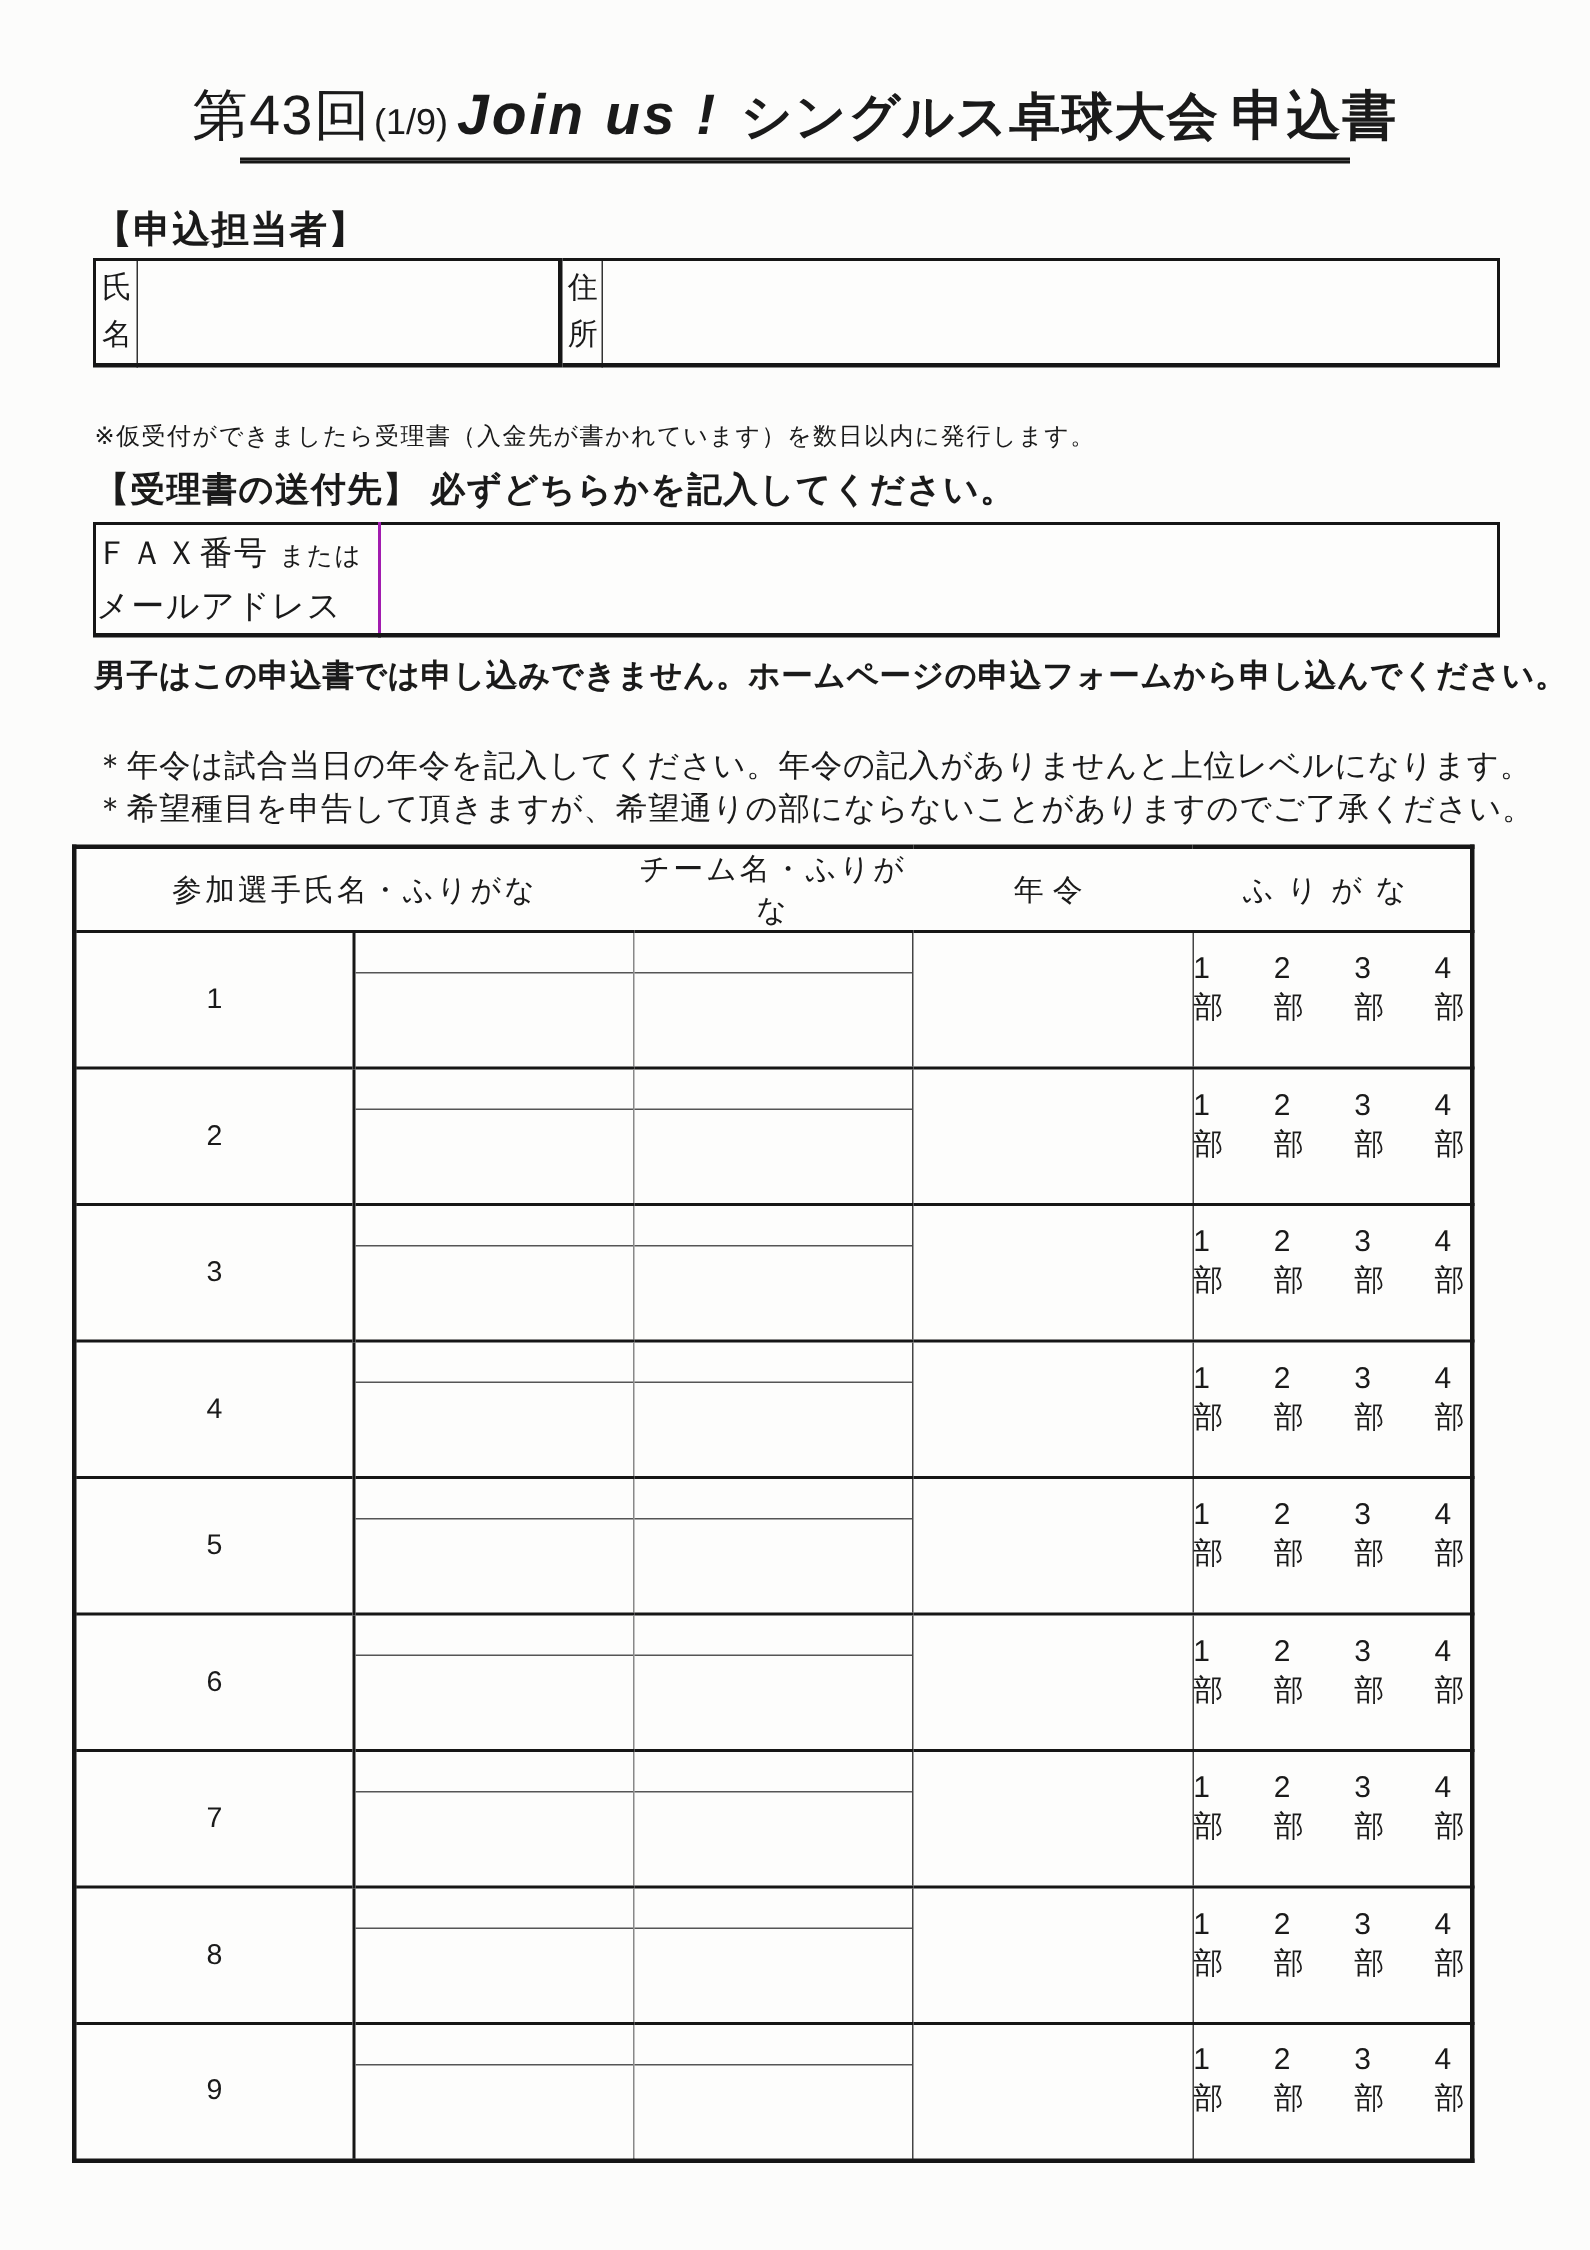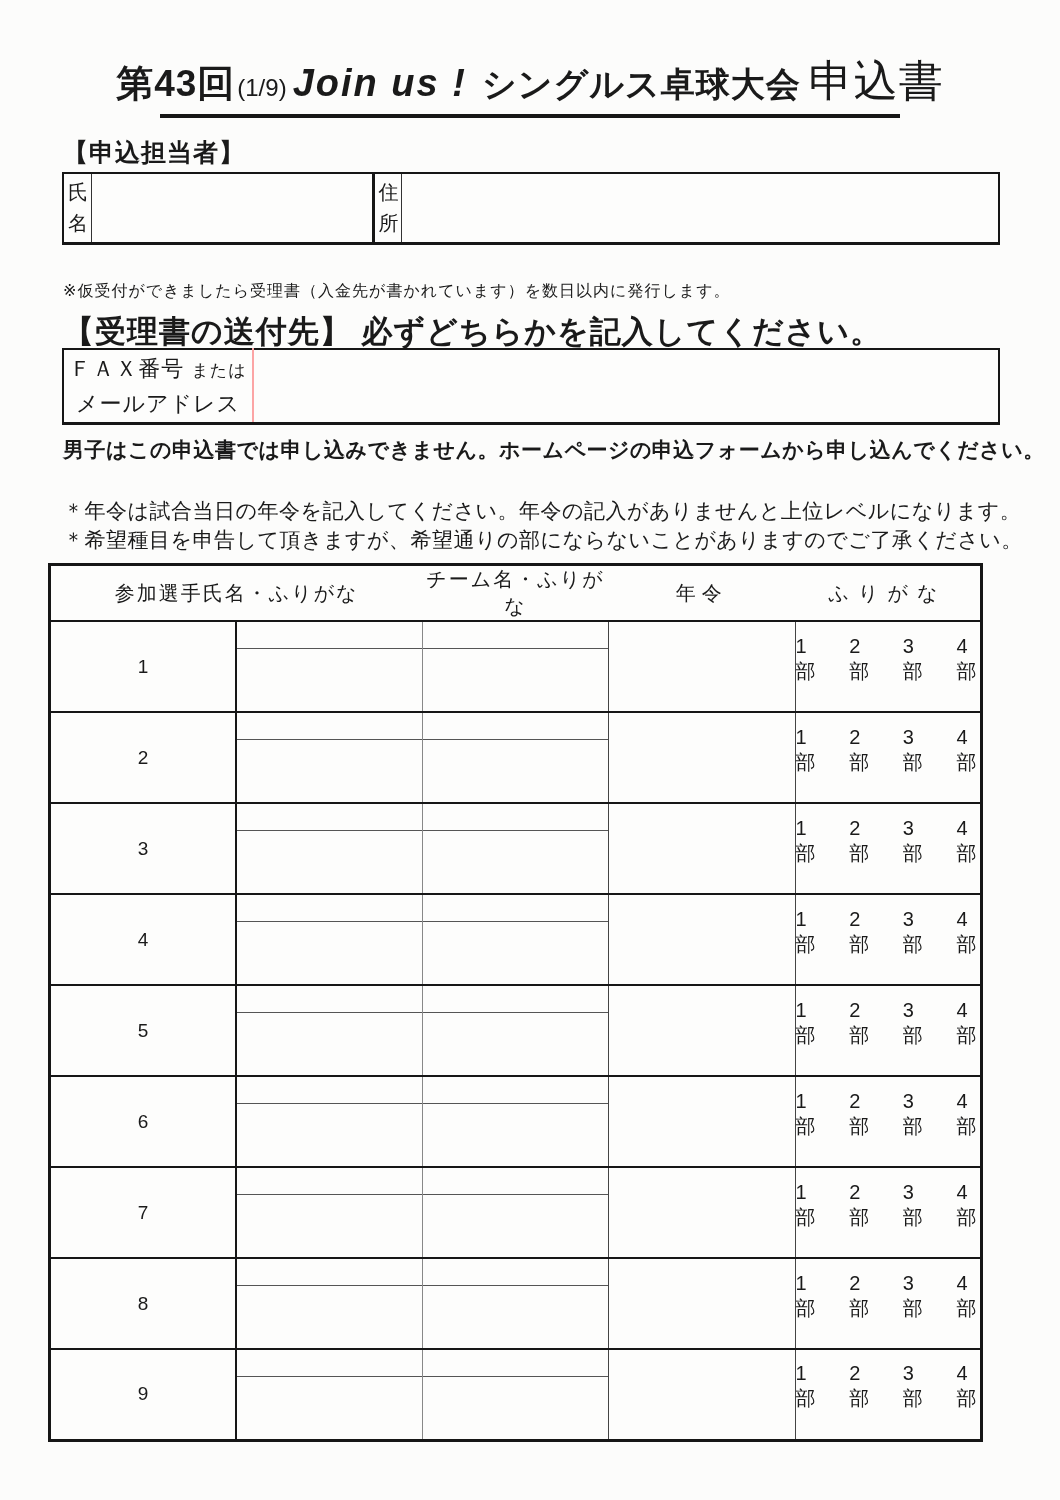--- a/index.html
+++ b/index.html
@@ -15,45 +15,45 @@
     overflow: hidden;
   }
 
   
   .title-block {
     position: absolute;
     top: 52px; left: 0; right: 0;
     text-align: center;
     white-space: nowrap;
   }
-  .title-block .t1 { font-size: 37px; font-weight: 700; letter-spacing: 1px; }
+  .title-block .t1 { font-size: 37px; font-weight: 400; letter-spacing: 1px; }
   .title-block .t2 { font-size: 24px; font-weight: 400; letter-spacing: 0px; margin: 0 6px 0 2px;}
   .title-block .t3 { font-size: 38px; font-weight: 900; font-style: italic; letter-spacing: 2px; margin-right: 15px;}
   .title-block .t4 { font-size: 34px; font-weight: 700; letter-spacing: 1px; margin-right: 8px;}
-  .title-block .t5 { font-size: 44px; font-weight: 400; letter-spacing: 1px; }
+  .title-block .t5 { font-size: 36px; font-weight: 700; letter-spacing: 1px; }
   .title-underline {
     width: 740px;
     height: 4px;
     margin: 3px auto 0 auto;
     border-top: 2px solid #161616;
     border-bottom: 2px solid #161616;
   }
 
   
   .h-contact {
     position: absolute; top: 136px; left: 63px;
     font-size: 25px; font-weight: 900; letter-spacing: 1px;
   }
   .note-receipt {
     position: absolute; top: 281px; left: 63px;
     font-size: 16px; letter-spacing: 1px; white-space: nowrap;
   }
   .h-receipt {
     position: absolute; top: 311px; left: 63px;
-    font-size: 31px; font-weight: 900; letter-spacing: 1px; white-space: nowrap;
+    font-size: 23px; font-weight: 900; letter-spacing: 1px; white-space: nowrap;
   }
   .notice-men {
     position: absolute; top: 436px; left: 63px;
     font-size: 21px; font-weight: 900; letter-spacing: 0.5px; white-space: nowrap;
   }
   .pre-table-notes {
     position: absolute; top: 496px; left: 63px;
     font-size: 21px; letter-spacing: 0.5px; line-height: 29px; white-space: nowrap;
   }
 
@@ -79,22 +79,21 @@
 
   
   .t-fax {
     position: absolute; top: 348px; left: 62px;
     width: 938px; height: 73px;
     border: 2px solid #161616;
     border-bottom-width: 3px;
   }
   .t-fax .lbl {
     width: 190px;
-    border-right: 2px solid #fca5a5;
-    text-align: center;
+    border-right: 2px solid #a21caf;
     font-size: 22px;
     line-height: 33px;
     padding: 2px 0;
   }
   .t-fax .lbl .small { font-size: 17px; }
   .t-fax .lbl .v { display: block; letter-spacing: 1px; }
 
   
   .t-players {
     position: absolute; top: 563px; left: 48px;

